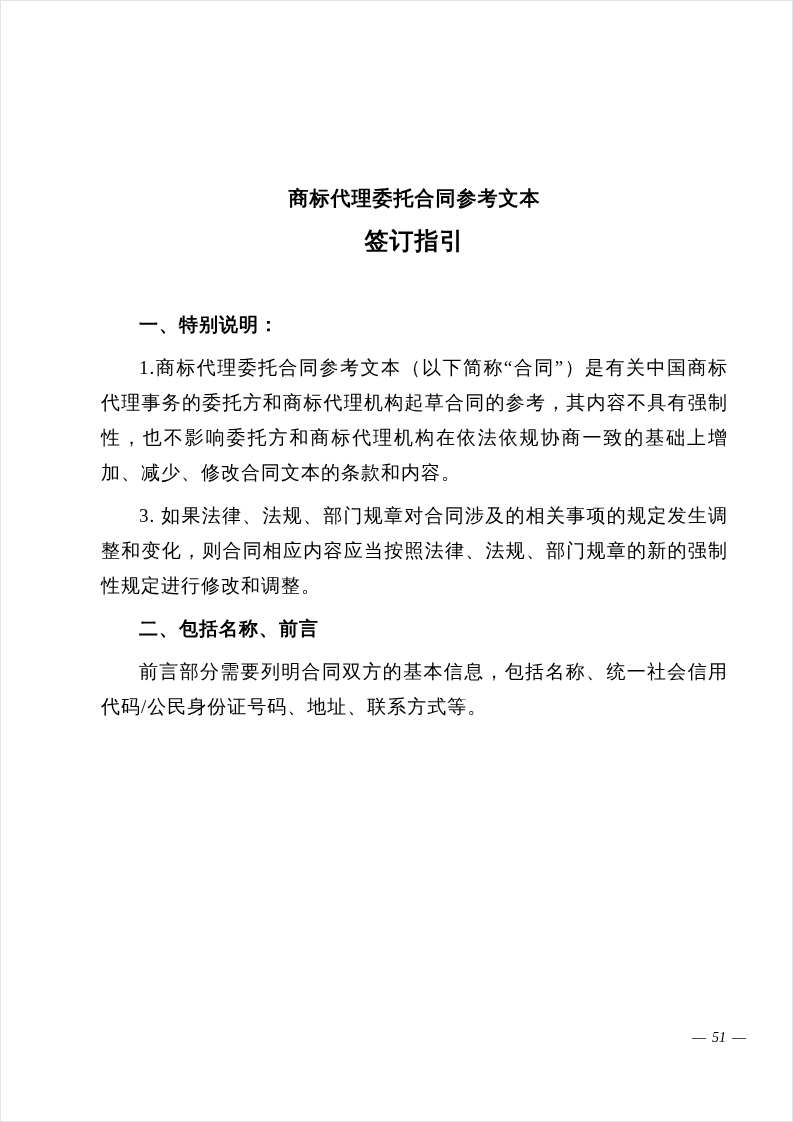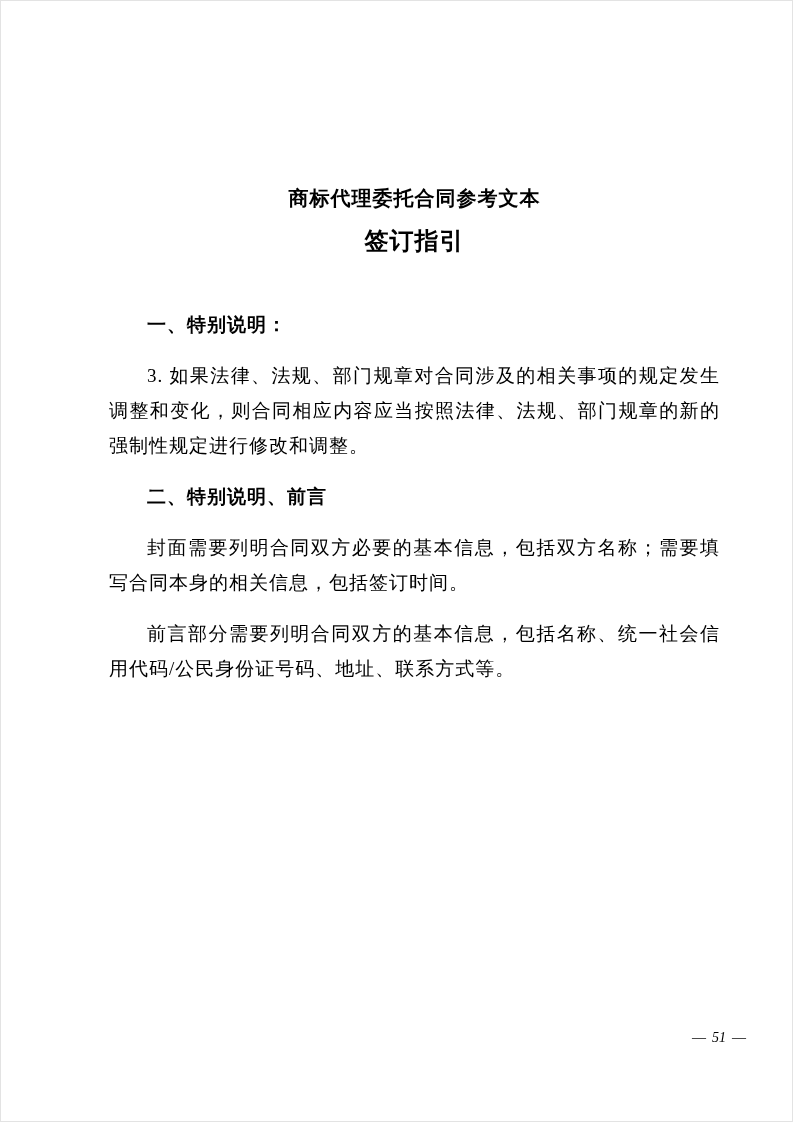--- a/index.html
+++ b/index.html
@@ -38,21 +38,21 @@
   }
   .body-text {
     margin-top: 55px;
     font-size: 19px;
     line-height: 35px;
     letter-spacing: 1px;
   }
   .body-text p {
     text-indent: 2em;
     text-align: justify;
-    margin: 16px;
+    margin: 8px;
   }
   .body-text p.heading {
     font-family: "Liberation Sans", "DejaVu Sans", sans-serif;
     font-weight: bold;
     text-align: left;
   }
   .page-number {
     position: absolute;
     top: 1026px;
     right: 46px;
@@ -71,23 +71,23 @@
 <body>
 
 <div class="page">
 
   <h1 class="doc-title">商标代理委托合同参考文本</h1>
 
   <h2 class="doc-subtitle">签订指引</h2>
 
   <div class="body-text">
     <p class="heading">一、特别说明：</p>
+    <p>1.商标代理委托合同参考文本（以下简称“合同”）是有关中国商标代理事务的委托方和商标代理机构起草合同的参考，其内容不具有强制性，也不影响委托方和商标代理机构在依法依规协商一致的基础上增加、减少、修改合同文本的条款和内容。</p>
     <p>3. 如果法律、法规、部门规章对合同涉及的相关事项的规定发生调整和变化，则合同相应内容应当按照法律、法规、部门规章的新的强制性规定进行修改和调整。</p>
-    <p class="heading">二、特别说明、前言</p>
-    <p>封面需要列明合同双方必要的基本信息，包括双方名称；需要填写合同本身的相关信息，包括签订时间。</p>
+    <p class="heading">二、包括名称、前言</p>
     <p>前言部分需要列明合同双方的基本信息，包括名称、统一社会信用代码/公民身份证号码、地址、联系方式等。</p>
   </div>
 
   <div class="page-number">
     <span>—</span><span class="num">51</span><span>—</span>
   </div>
 
 </div>
 
 </body></html>

